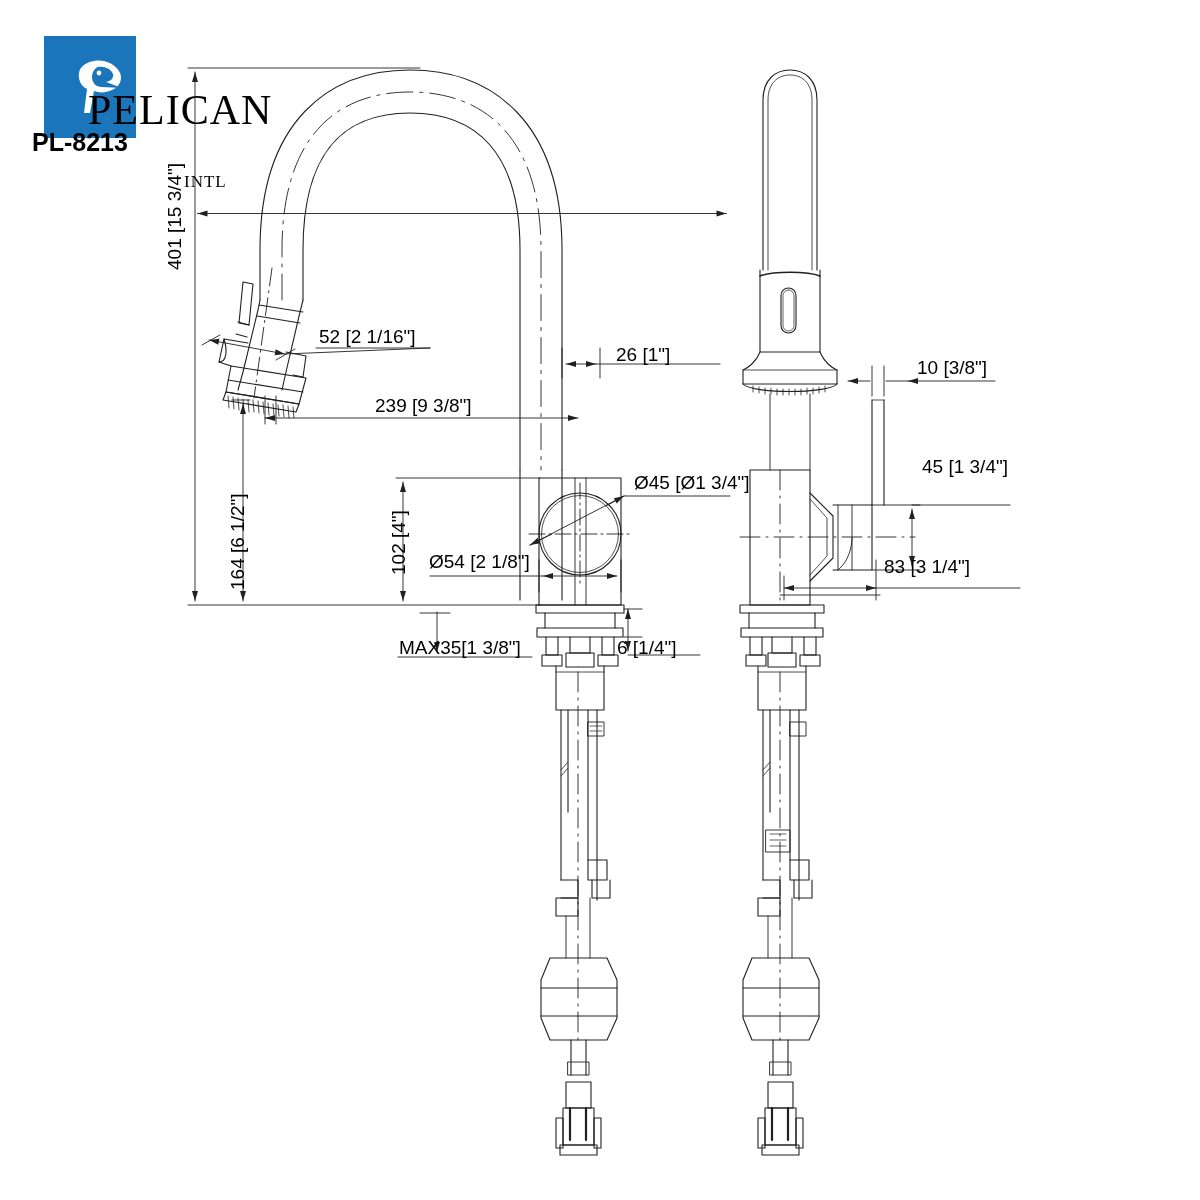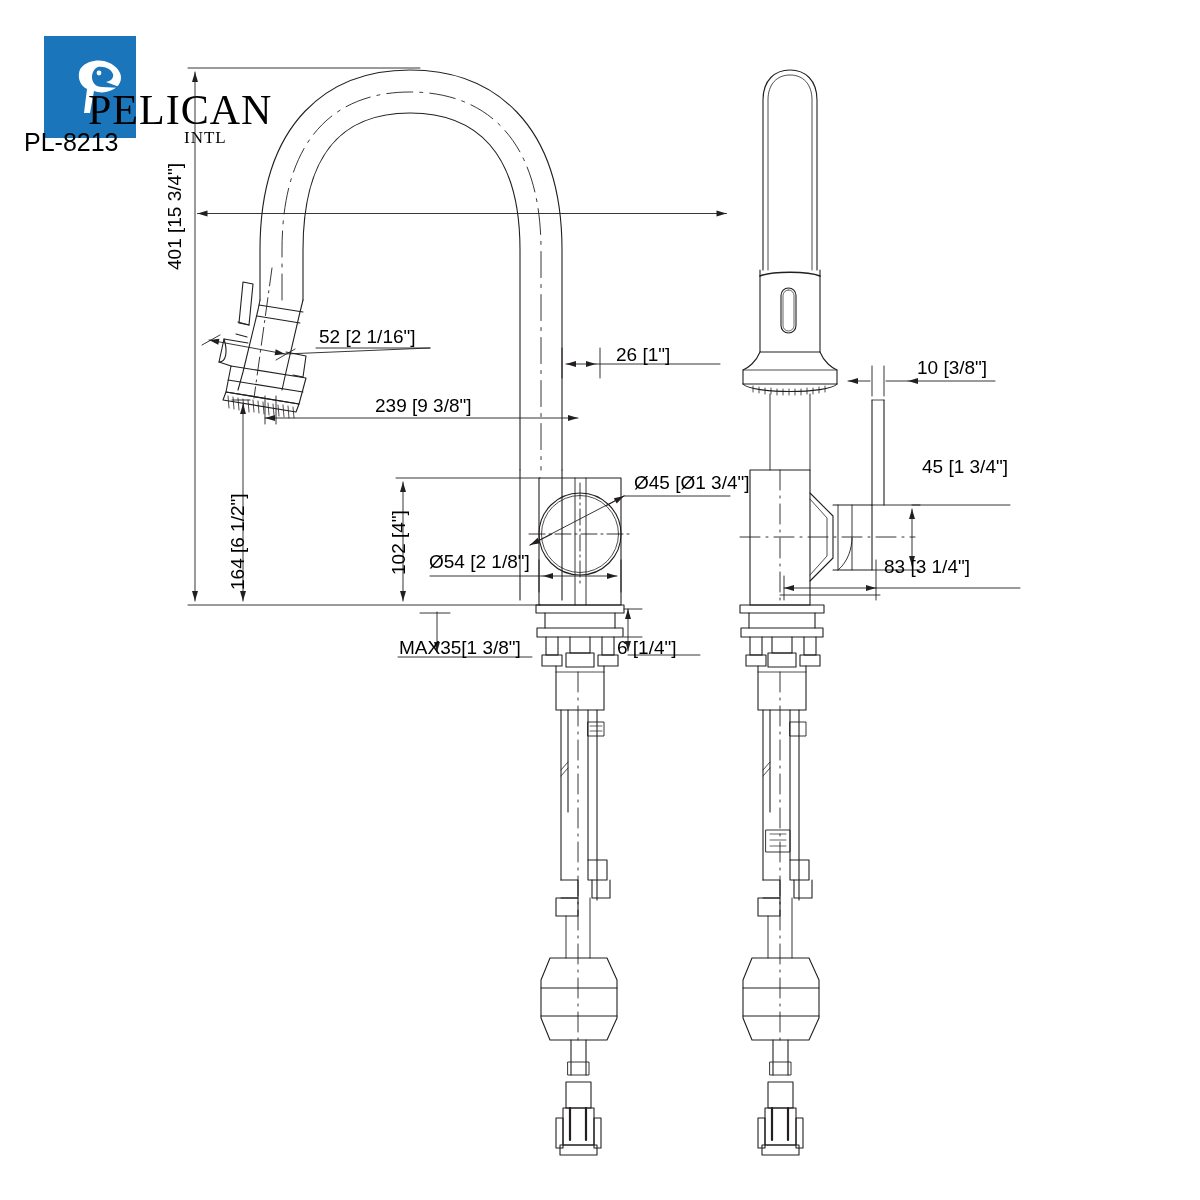--- a/index.html
+++ b/index.html
@@ -3,21 +3,21 @@
 <meta charset="utf-8">
 <style>
   html,body{margin:0;padding:0;background:#ffffff;}
   body{width:1200px;height:1200px;overflow:hidden;
        font-family:"Liberation Sans", sans-serif;}
   #sheet{position:relative;width:1200px;height:1200px;background:#fff;}
   svg.drw{position:absolute;left:0;top:0;width:1200px;height:1200px;}
   .dimtext{font-family:"Liberation Sans", sans-serif;font-size:19px;fill:#231f20;}
   .modeltext{font-family:"Liberation Sans", sans-serif;font-size:25px;fill:#58585b;}
   .logoword{font-family:"Liberation Serif", serif;fill:#1b75bb;}
-  .logointl{font-family:"Liberation Serif", serif;fill:#27aae1;letter-spacing:1px;}
+  .logointl{font-family:"Liberation Serif", serif;fill:#27aae1;letter-spacing:1px;margin-top:44px;}
 </style>
 </head>
 <body>
 
 <div id="sheet">
 
   <div style="position:absolute;left:36px;top:28px;width:210px;height:110px;">
     <svg width="210" height="110" viewBox="0 0 210 110">
 
       <path d="M8 8 h44 c30 0 48 16 48 38 0 23 -19 38 -50 38 h-13 v36 h-29 z
@@ -29,21 +29,21 @@
       <path d="M62 39 c7 -1 13 2 15 7 c1 4 -2 7 -7 8 l16 6 l-20 -1
                c-6 0 -10 -4 -10 -10 c0 -5 3 -9 6 -10 z" fill="#1b75bb"></path>
       <ellipse cx="63" cy="45" rx="2.4" ry="2.4" fill="#ffffff"></ellipse>
 
       <path d="M8 86 h29 v34 h-29 z" fill="#1b75bb"></path>
     </svg>
     <div class="logoword" style="position:absolute;left:52px;top:58px;font-size:42px;letter-spacing:1px;">PELICAN</div>
     <div class="logointl" style="position:absolute;left:148px;top:100px;font-size:17px;">INTL</div>
   </div>
 
-  <div class="modeltext" style="position:absolute;left:24px;top:128px;">PL-8213</div>
+  <div class="modeltext" style="position:absolute;left:32px;top:128px;font-weight:bold;">PL-8213</div>
 
   <svg class="drw" viewBox="0 0 1200 1200">
     <defs>
       <marker id="arrL" markerWidth="12" markerHeight="8" refX="1" refY="4" orient="auto" markerUnits="userSpaceOnUse">
         <path d="M11,1 L1,4 L11,7 z" fill="#231f20"></path>
       </marker>
       <marker id="arrR" markerWidth="12" markerHeight="8" refX="11" refY="4" orient="auto" markerUnits="userSpaceOnUse">
         <path d="M1,1 L11,4 L1,7 z" fill="#231f20"></path>
       </marker>
       <g id="fitting">

